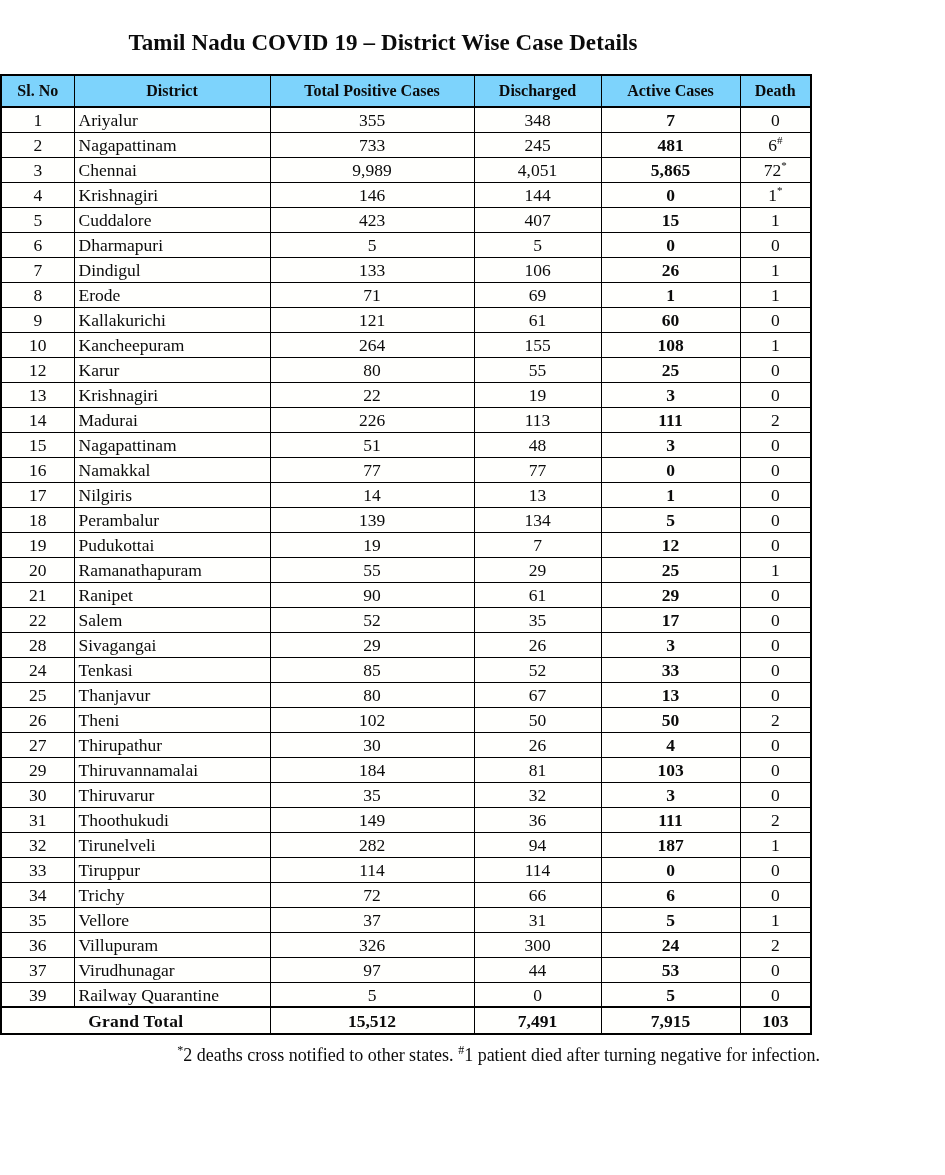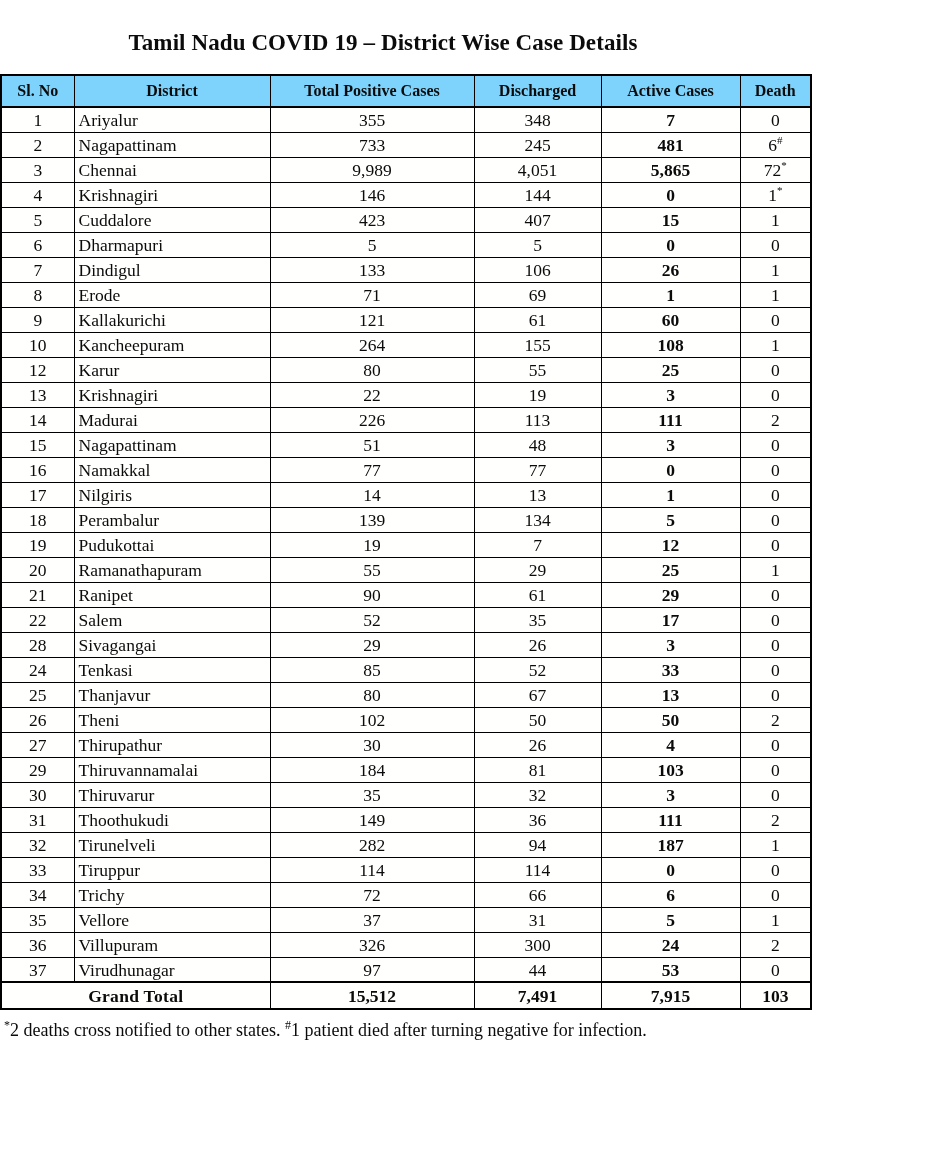--- a/index.html
+++ b/index.html
@@ -91,21 +91,21 @@
     font-size: 11px;
     vertical-align: super;
     line-height: 0;
     font-weight: normal;
   }
   .footnote {
     width: 820px;
     margin: 9px auto 0 auto;
     font-size: 18px;
     line-height: 1.32;
-    text-align: left;
+    text-align: right;
     padding-left: 4px;
     box-sizing: border-box;
   }
   .footnote sup {
     font-size: 12px;
     vertical-align: super;
     line-height: 0;
   }
 </style>
 </head>
@@ -409,20 +409,28 @@
             <td class="death"><span>2</span></td>
           </tr>
           <tr>
             <td class="sl">37</td>
             <td class="dist">Virudhunagar</td>
             <td class="total">97</td>
             <td class="disch">44</td>
             <td class="active">53</td>
             <td class="death"><span>0</span></td>
           </tr>
+          <tr>
+            <td class="sl">39</td>
+            <td class="dist">Railway Quarantine</td>
+            <td class="total">5</td>
+            <td class="disch">0</td>
+            <td class="active">5</td>
+            <td class="death"><span>0</span></td>
+          </tr>
         </tbody>
       <tfoot>
         <tr class="grand-total">
           <td class="gt-label" colspan="2">Grand Total</td>
           <td class="total">15,512</td>
           <td class="disch">7,491</td>
           <td class="active">7,915</td>
           <td class="death">103</td>
         </tr>
       </tfoot>

